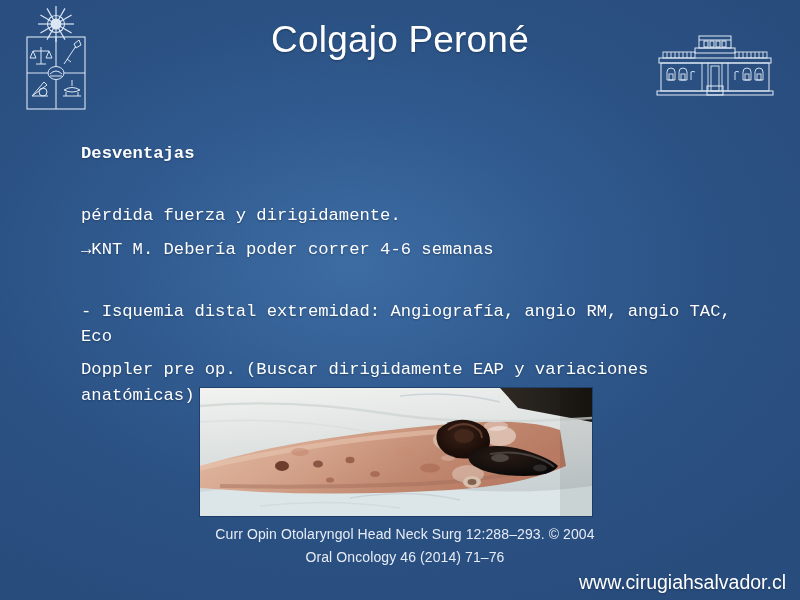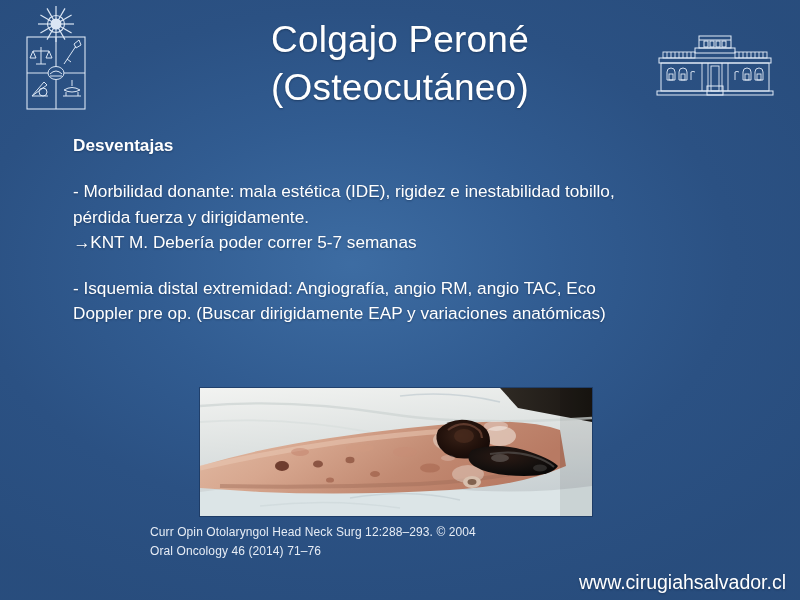--- a/index.html
+++ b/index.html
@@ -70,21 +70,22 @@
     font-size: 17.2px;
     line-height: 1.47;
     color: #ffffff;
     text-shadow: 0 1px 2px rgba(10,28,55,0.40);
   }
   .body-copy .heading {
     font-weight: bold;
     display: block;
   }
   .body-copy p {
-    margin: 0;
+    margin: 8px;
+    font-family: Liberation Mono, monospace;
   }
   .body-copy .gap {
     height: 21px;
   }
 
   
   .photo {
     position: absolute;
     left: 200px;
     top: 388px;
@@ -95,21 +96,22 @@
     background: #cfd6d8;
   }
   .photo svg { display: block; width: 100%; height: 100%; }
 
   
   .citations {
     position: absolute;
     left: 150px;
     top: 523px;
     width: 510px;
-    font-size: 12px;
+    text-align: center;
+    font-size: 14px;
     line-height: 1.62;
     color: #e6ecf5;
     letter-spacing: 0.1px;
   }
   .citations span { display: block; }
 
   
   .site-url {
     position: absolute;
     right: 14px;
@@ -246,29 +248,27 @@
         </g>
 
         <rect x="12" y="63" width="116" height="4"></rect>
         <rect x="62" y="58" width="16" height="9"></rect>
       </g>
     </svg>
   </div>
 
   <div class="title">
     <span class="tline">Colgajo Peroné</span>
-    <span class="tline">(Osteocutáneo)</span>
   </div>
 
   <div class="body-copy">
     <p class="heading">Desventajas</p>
     <div class="gap"></div>
-    <p>- Morbilidad donante: mala estética (IDE), rigidez e inestabilidad tobillo,</p>
     <p>pérdida fuerza y dirigidamente.</p>
-    <p>→KNT M. Debería poder correr 5-7 semanas</p>
+    <p>→KNT M. Debería poder correr 4-6 semanas</p>
     <div class="gap"></div>
     <p>- Isquemia distal extremidad: Angiografía, angio RM, angio TAC, Eco</p>
     <p>Doppler pre op. (Buscar dirigidamente EAP y variaciones anatómicas)</p>
   </div>
 
   <div class="photo">
     <svg viewBox="0 0 392 128" preserveAspectRatio="none" xmlns="http://www.w3.org/2000/svg">
       <defs>
         <linearGradient id="drape" x1="0" y1="0" x2="0.25" y2="1">
           <stop offset="0%" stop-color="#f2f3f1"></stop>

